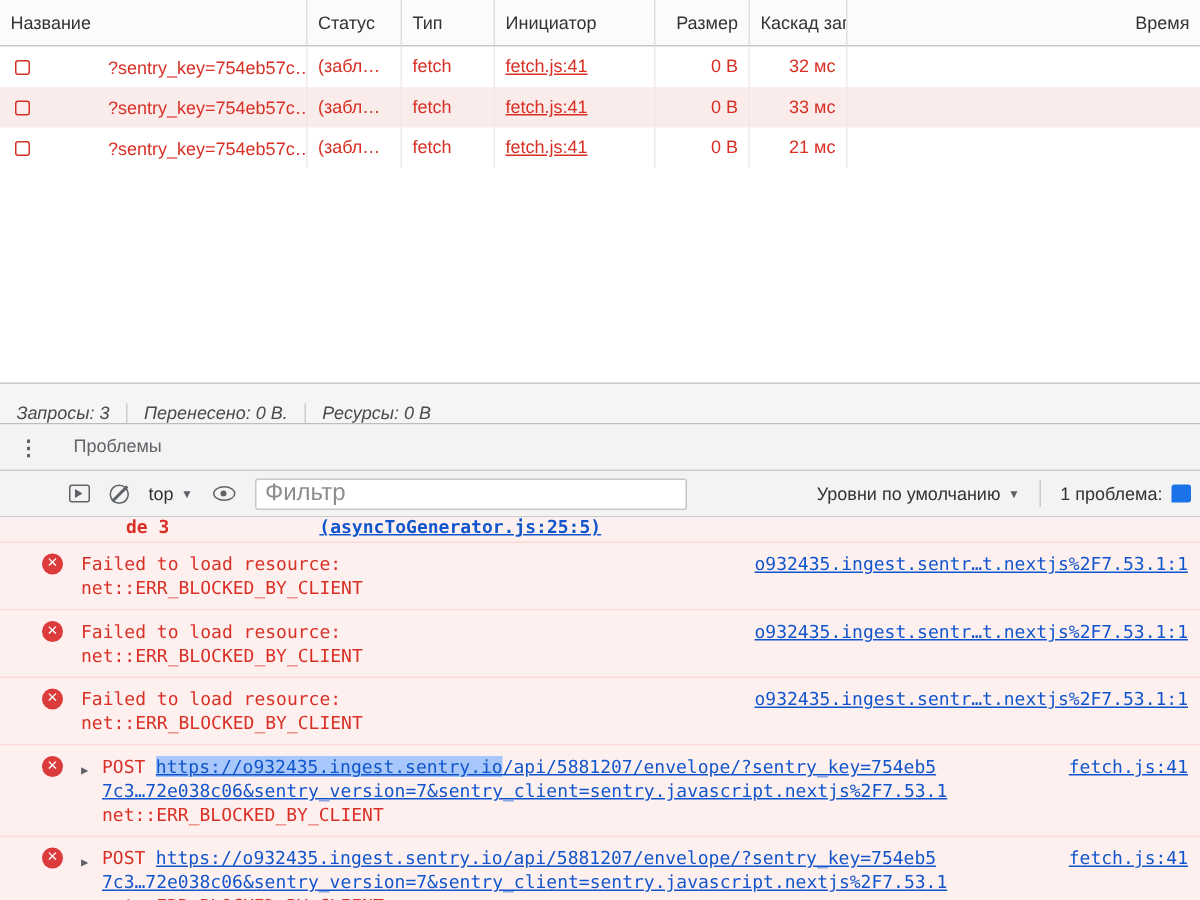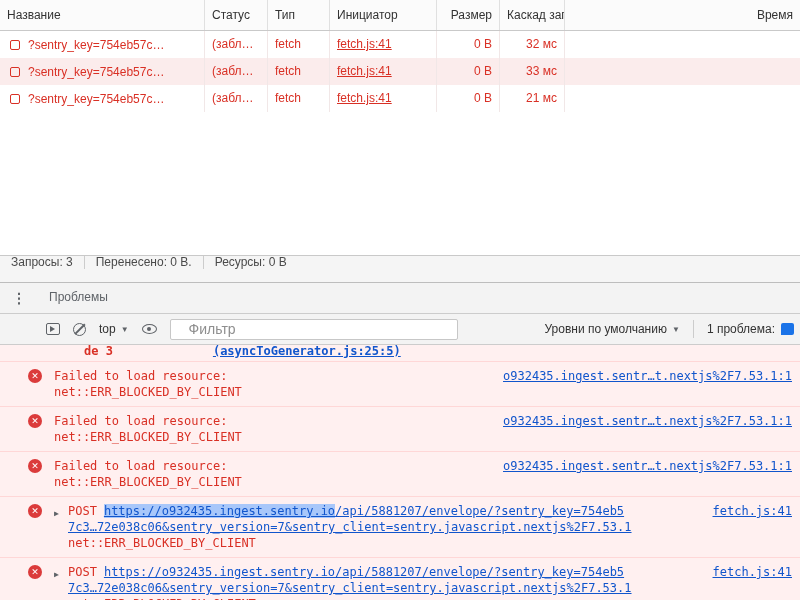--- a/index.html
+++ b/index.html
@@ -7,49 +7,49 @@
   body { font-family:"Liberation Sans", sans-serif; background:#fff; }
   .app { width:800px; height:600px; display:flex; flex-direction:column; }
 
   
   .network { height:282px; display:flex; flex-direction:column; background:#fff; }
   .grid { display:grid; grid-template-columns:205px 63px 62px 107px 63px 65px 1fr; }
   .net-header { height:31px; background:#fbfbfb; border-bottom:1px solid #c9c9c9; color:#333; font-size:12px; }
   .net-header .c { line-height:30px; padding:0 7px; border-right:1px solid #e0e0e0; white-space:nowrap; overflow:hidden; cursor:pointer; }
   .net-header .c:last-child { border-right:none; }
   .net-row { height:27px; color:#d93025; font-size:12px; cursor:pointer; }
-  .net-row .c { line-height:26px; padding:0 7px; border-right:1px solid #f1e7e7; white-space:nowrap; overflow:hidden; }
+  .net-row .c { line-height:26px; padding:0 7px; border-right:1px solid #f1e7e7; white-space:nowrap; overflow:hidden;gap:44px; }
   .net-row .c:last-child { border-right:none; }
   .row-alt { background:#fbecec; }
   .num { text-align:right; }
   .namecell { display:flex; align-items:center; padding-left:10px !important; }
   .blocked-sq { flex:none; width:10px; height:10px; border:1.5px solid #d93025; border-radius:2px; margin-right:8px; }
   .initlink { text-decoration:underline; cursor:pointer; }
   .net-filler { flex:1; background:#fff; }
-  .summary { margin-top:auto; height:27px; border-top:1px solid #c9c9c9; background:#f5f5f5; display:flex; align-items:flex-start; font-size:12px; color:#4a4a4a; }
+  .summary { margin-top:auto; height:27px; border-top:1px solid #c9c9c9; background:#f5f5f5; display:flex; align-items:flex-end; font-size:12px; color:#4a4a4a;font-style:italic; }
   .sum-item { padding:0 11px; border-right:1px solid #ccc; line-height:13px; }
   .sum-item:last-child { border-right:none; }
 
   
   .drawer { height:318px; display:flex; flex-direction:column; border-top:1px solid #bdbdbd; }
   .tabbar { height:31px; flex:none; background:#f3f3f3; border-bottom:1px solid #ccc; display:flex; align-items:stretch; }
   .kebab { align-self:center; margin:0 10px 0 12px; color:#5f6368; font-size:14px; font-weight:bold; cursor:pointer; }
   .tab { display:flex; align-items:center; padding:0 13px; font-size:12px; color:#5f6368; border-bottom:2px solid transparent; cursor:pointer; }
   .tab.active { color:#202124; border-bottom-color:#1a73e8; }
 
   .toolbar { height:31px; flex:none; background:#f3f3f3; border-bottom:1px solid #ccc; display:flex; align-items:center; gap:13px; padding:0 6px 0 46px; font-size:12px; color:#333;justify-content:center; }
   .ic-sidebar { position:relative; flex:none; width:14px; height:12px; border:1px solid #5f6368; border-radius:2px; cursor:pointer; }
   .ic-sidebar::after { content:''; position:absolute; left:3px; top:2px; border-left:5px solid #5f6368; border-top:3px solid transparent; border-bottom:3px solid transparent; }
   .ic-clear { position:relative; flex:none; width:13px; height:13px; border:1.5px solid #5f6368; border-radius:50%; cursor:pointer; }
   .ic-clear::after { content:''; position:absolute; left:4.5px; top:-2px; width:1.5px; height:14px; background:#5f6368; transform:rotate(45deg); }
   .ctx { display:flex; align-items:center; gap:5px; cursor:pointer; white-space:nowrap; }
   .dd { font-size:8px; color:#5f6368; }
   .ic-eye { position:relative; flex:none; width:15px; height:10px; border:1.5px solid #5f6368; border-radius:50%; cursor:pointer; }
   .ic-eye::after { content:''; position:absolute; left:50%; top:50%; width:4px; height:4px; margin:-2px 0 0 -2px; border-radius:50%; background:#5f6368; }
-  .filter { width:288px; height:21px; border:1px solid #c7c7c7; border-radius:2px; padding:0 18px; font-size:14px; background:#fff; color:#333; outline:none; font-family:"Liberation Sans", sans-serif; }
+  .filter { width:288px; height:21px; border:1px solid #c7c7c7; border-radius:2px; padding:0 6px; font-size:16px; background:#fff; color:#333; outline:none; font-family:"Liberation Sans", sans-serif; }
   .filter::placeholder { color:#8e8e8e; }
   .levels { margin-left:auto; display:flex; align-items:center; gap:5px; cursor:pointer; white-space:nowrap; }
   .vsep { flex:none; width:1px; height:18px; background:#ccc; }
   .issues { display:flex; align-items:center; gap:6px; cursor:pointer; white-space:nowrap; }
   .issue-ic { flex:none; width:13px; height:12px; background:#1a73e8; border-radius:2px 2px 2px 0; }
 
   .messages { flex:1; overflow:hidden; background:#fff; }
   .msg { display:flex; align-items:flex-start; background:#fff0f0; border-bottom:1px solid #ffd7d7; padding:6px 8px 6px 28px; font:12px/16px "DejaVu Sans Mono", monospace; }
   .err-ic { flex:none; width:14px; height:14px; border-radius:50%; background:#db3b3b; color:#fff; font-size:9px; font-weight:bold; line-height:14px; text-align:center; margin:1px 12px 0 0; font-family:"DejaVu Sans", sans-serif; }
   .mbody { flex:1; min-width:0; color:#d93025; word-break:break-all; }

